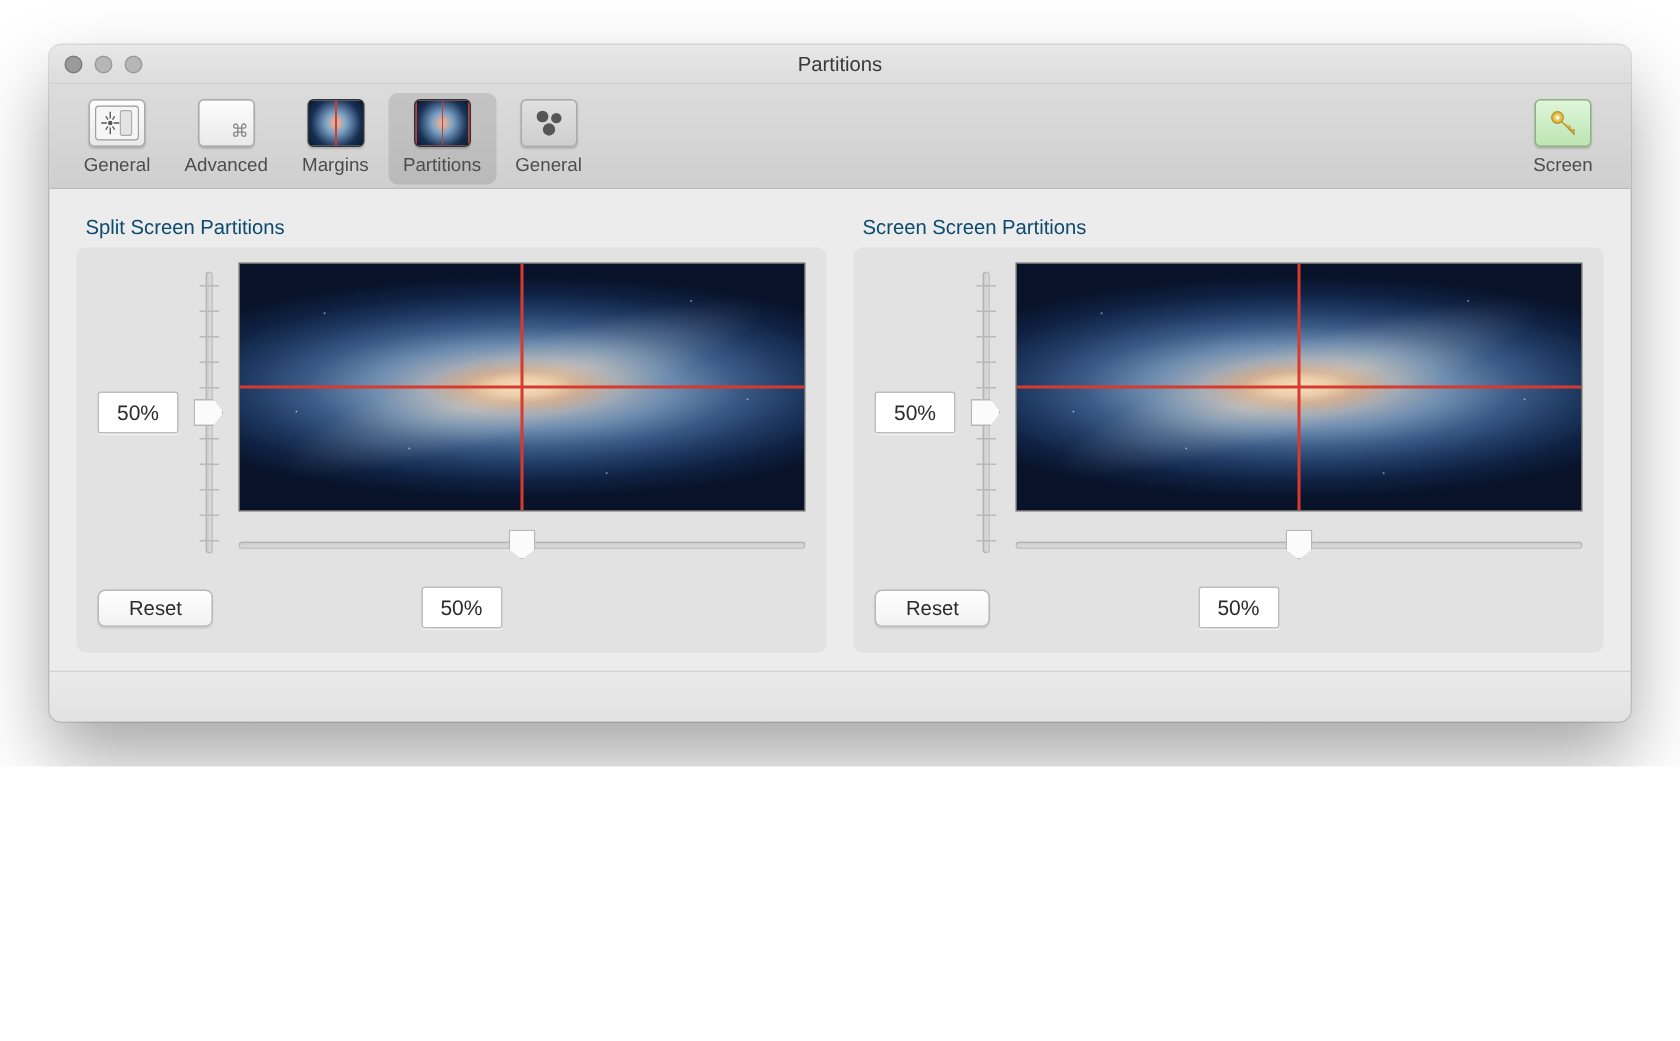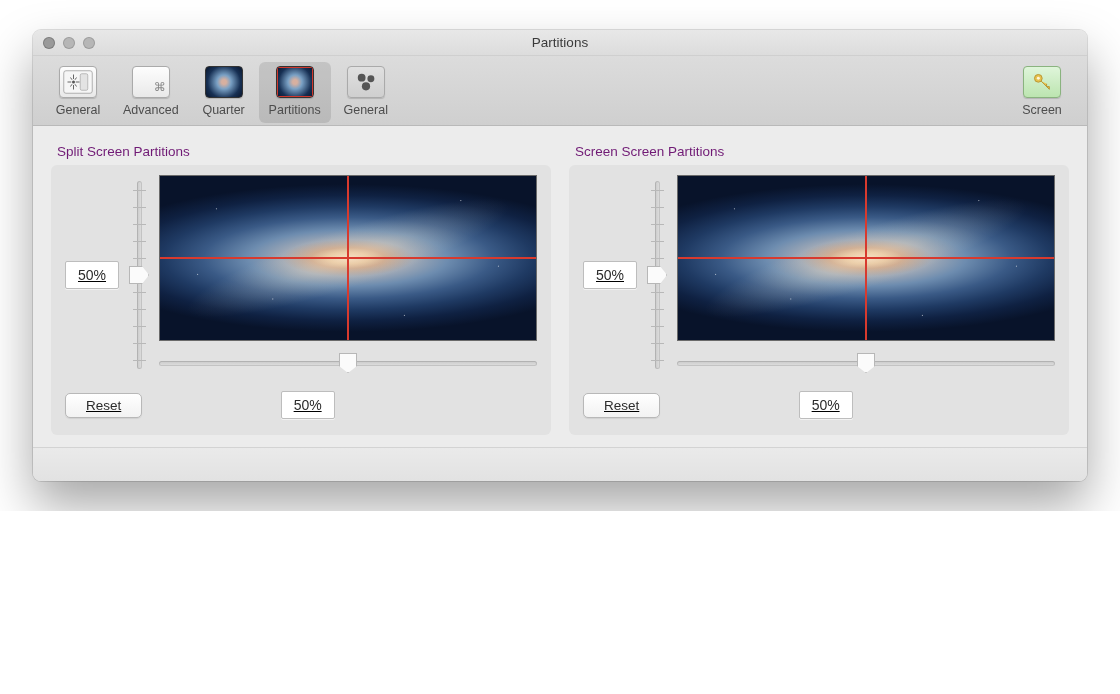--- a/index.html
+++ b/index.html
@@ -107,29 +107,28 @@
     gap: 18px;
     background: #ececec;
   }
   .panel {
     flex: 1;
     display: flex;
     flex-direction: column;
   }
   .panel-title {
     font-size: 13.5px;
-    color: #701a75;
+    color: #0c4a6e;
     margin: 0 0 6px 6px;
   }
   .panel-body {
     background: #e2e2e2;
     border-radius: 6px;
     padding: 10px 14px 16px 14px;
     position: relative;
-    text-decoration: underline;
   }
   .stage {
     display: flex;
     align-items: stretch;
     gap: 8px;
     height: 200px;
   }
   .pct-box {
     background: #fff;
     border: 1px solid #bdbdbd;
@@ -295,21 +294,21 @@
         <span>General</span>
       </div>
       <div class="tab">
         <div class="ico short">
           <span class="cmd">⌘</span>
         </div>
         <span>Advanced</span>
       </div>
       <div class="tab">
         <div class="ico galaxy"></div>
-        <span>Quarter</span>
+        <span>Margins</span>
       </div>
       <div class="tab selected">
         <div class="ico galaxy2"></div>
         <span>Partitions</span>
       </div>
       <div class="tab">
         <div class="ico adv">
           <svg viewBox="0 0 24 24">
               <g>
                 <circle cx="8" cy="8" r="3.6"></circle>

